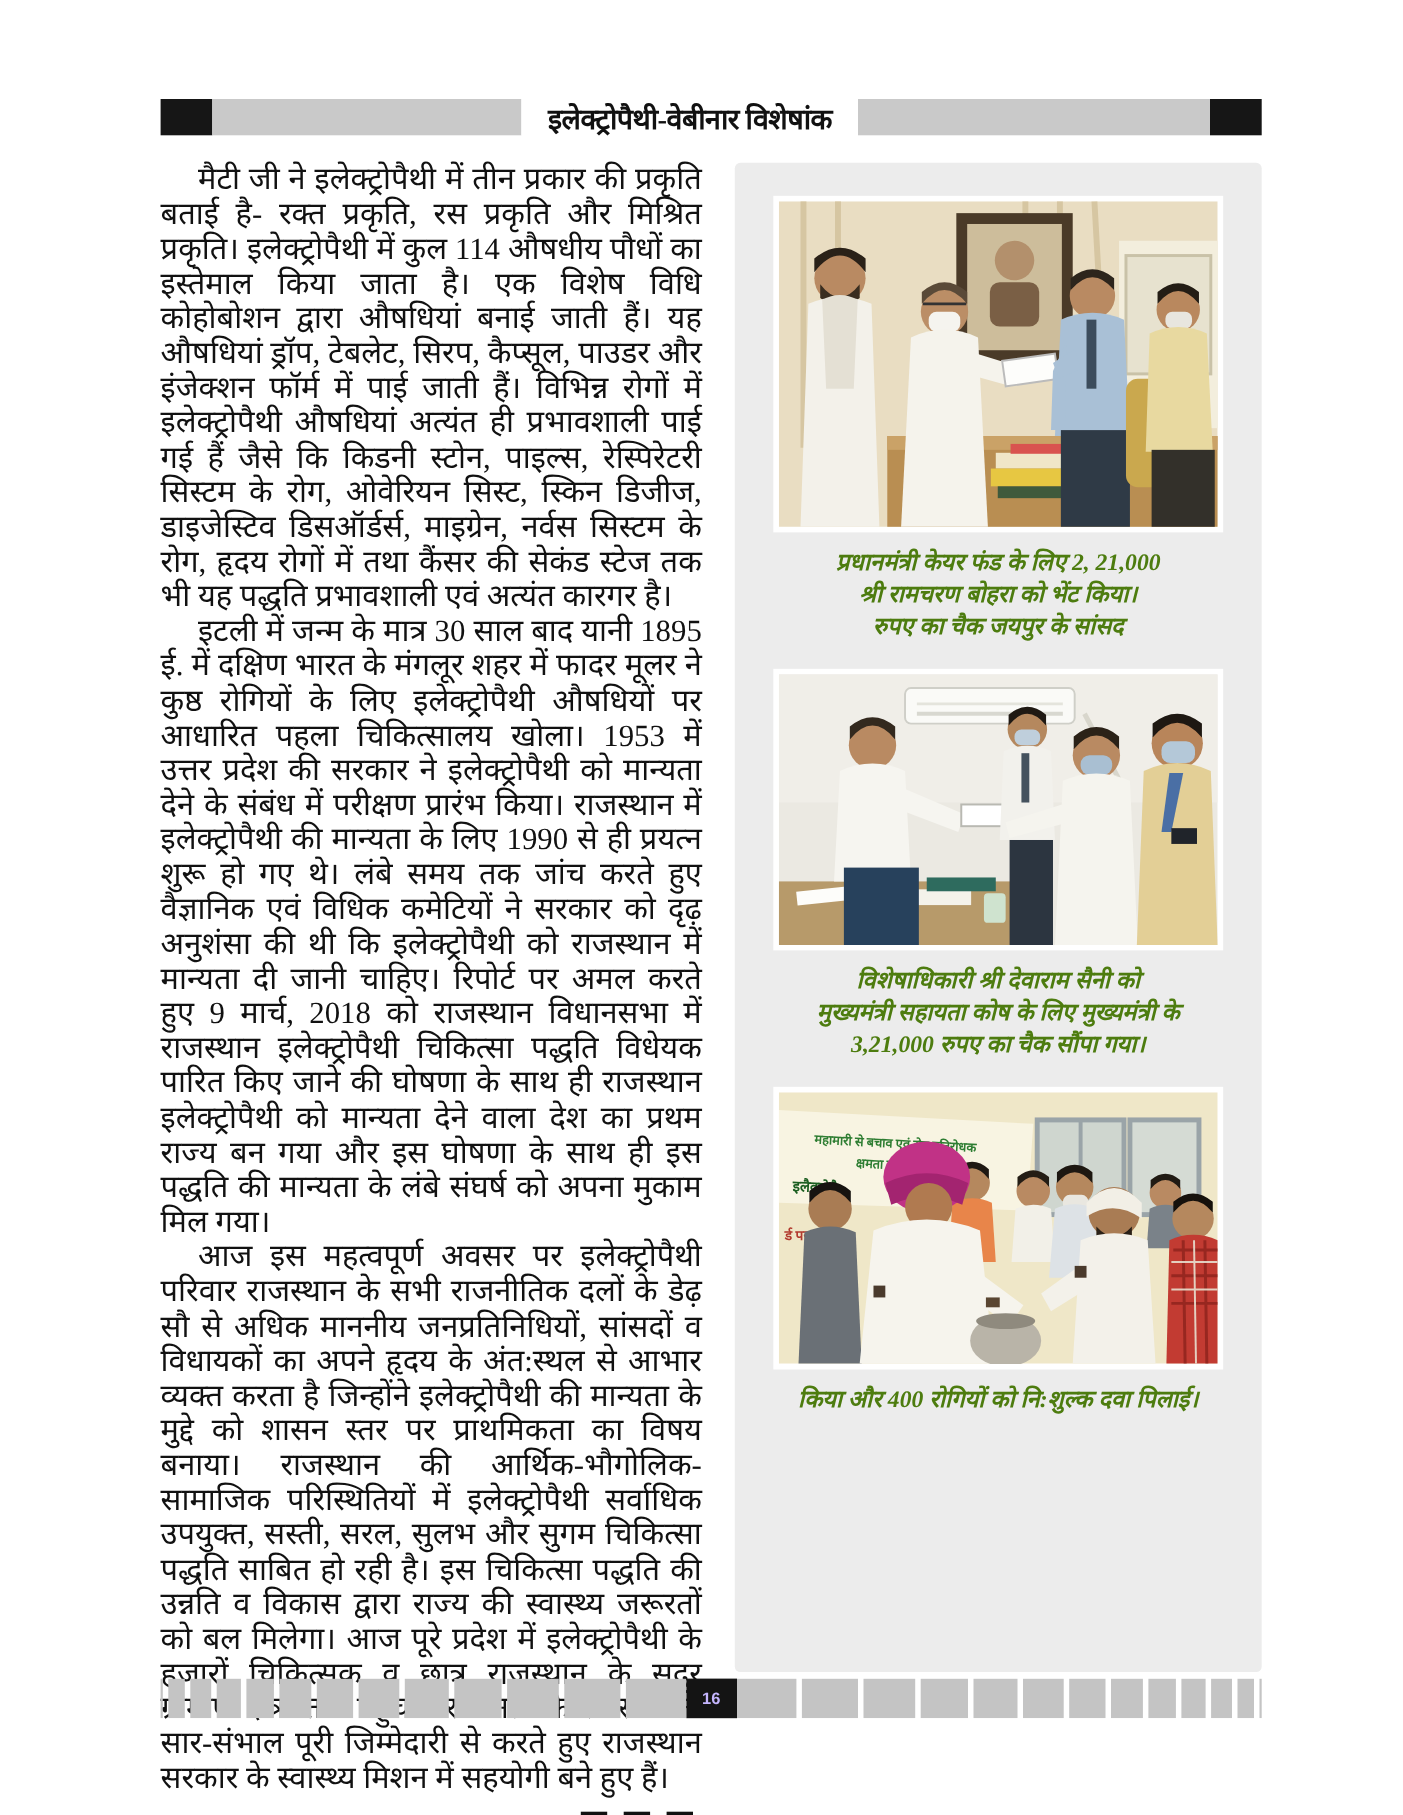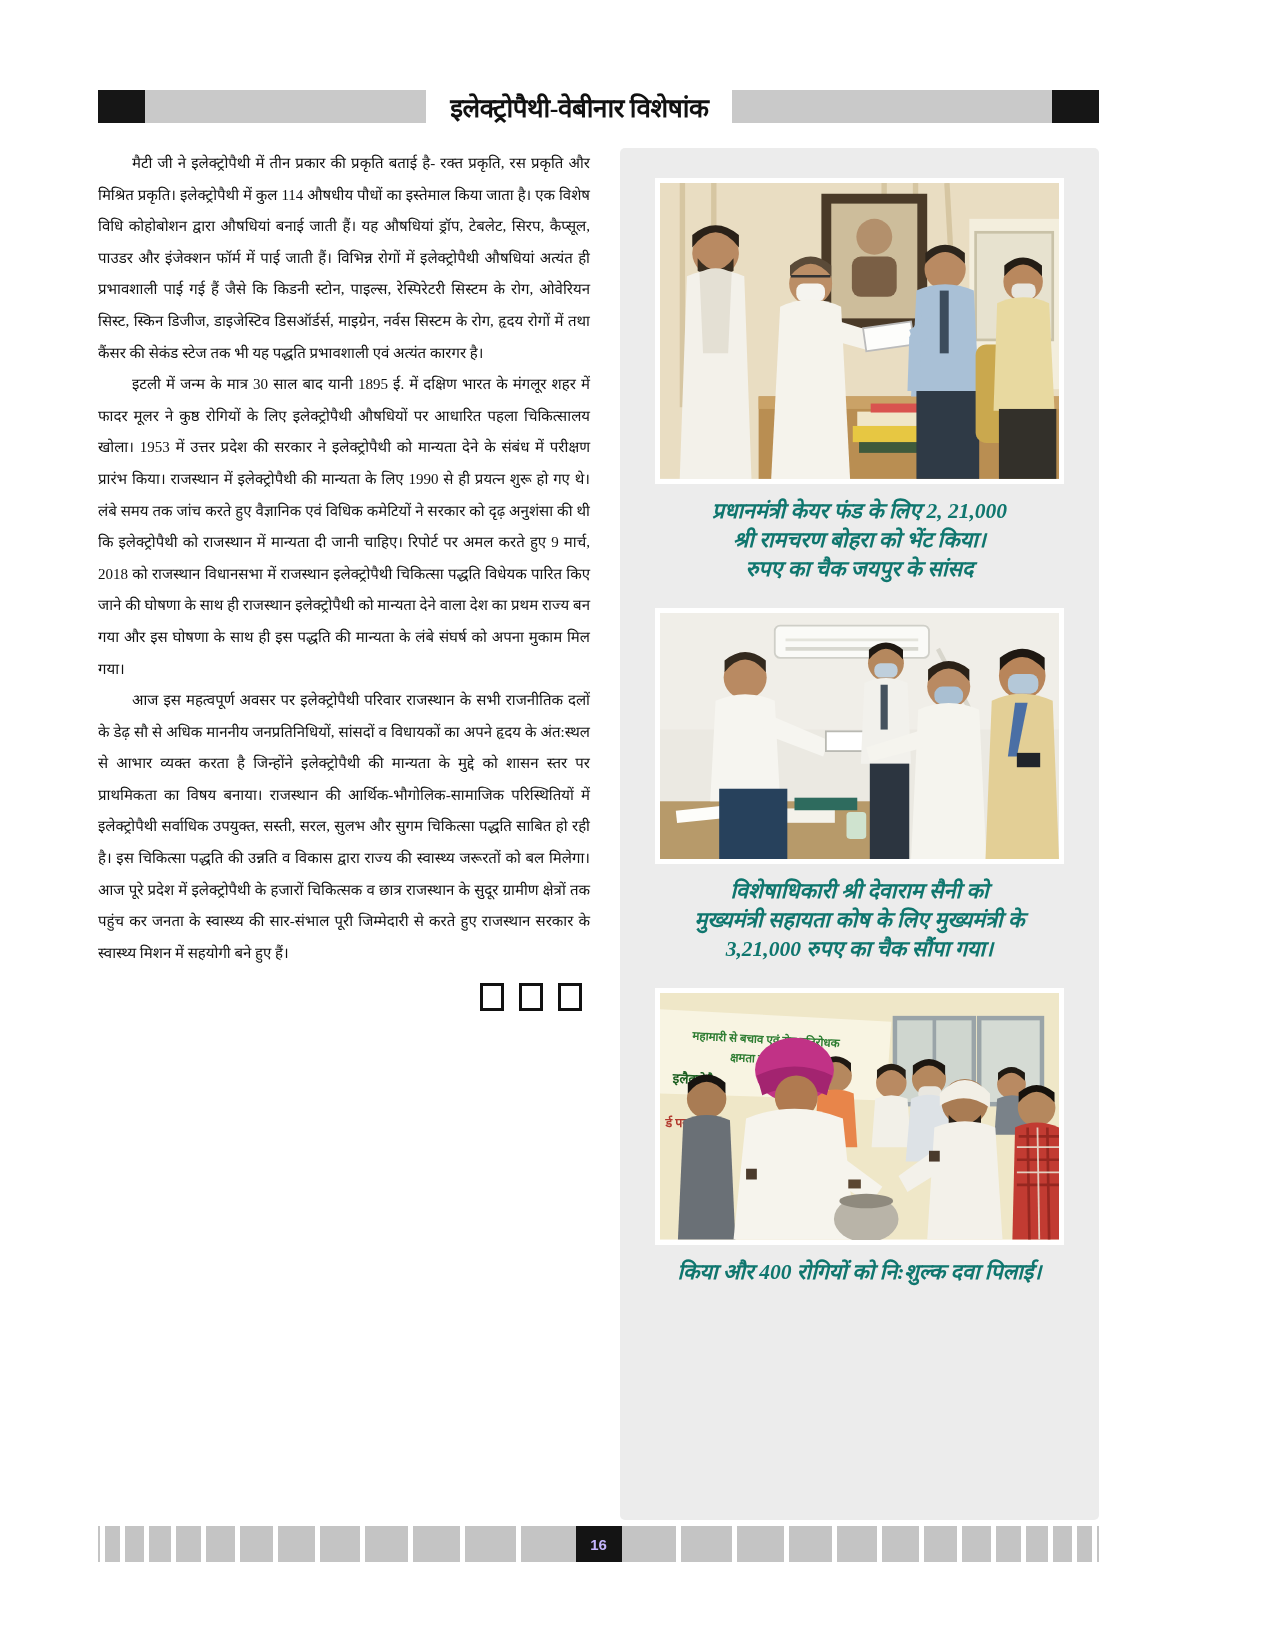--- a/index.html
+++ b/index.html
@@ -1,47 +1,47 @@
 <!DOCTYPE html>
 <html lang="hi"><head>
 <meta charset="utf-8">
 <style>
   html,body{margin:0;padding:0;background:#fff;}
   .page{
     width:1197px;height:1650px;background:#ffffff;position:relative;
-    font-family:"Liberation Serif", serif;color:#111;overflow:hidden;
+    font-family:"Liberation Serif", serif;color:#111;overflow:hidden;margin-left:48px;
   }
   
   .header{position:absolute;left:98px;right:98px;top:90px;height:33px;display:flex;align-items:stretch;}
   .hblack{width:47px;background:#161616;}
   .hgray{background:#c9c9c9;align-self:stretch;}
   .hgray.l{flex:.88;}
   .hgray.r{flex:1;}
   .htitle{
     background:#fff;display:flex;align-items:center;justify-content:center;
     padding:0 24px;font-weight:bold;font-size:26px;letter-spacing:-0.5px;white-space:nowrap;
   }
   
   .columns{position:absolute;top:148px;left:98px;right:98px;bottom:130px;display:flex;gap:30px;}
-  .textcol{width:492px;flex:0 0 492px;font-size:15px;line-height:31.6px;text-align:justify;}
+  .textcol{width:492px;flex:0 0 492px;font-size:28px;line-height:31.6px;text-align:justify;}
   .textcol p{margin:0;text-indent:34px;}
   .endmark{margin-top:14px;text-align:right;padding-right:8px;}
   .endmark span{
     display:inline-block;width:24px;height:28px;border:3px solid #111;background:#fff;margin-left:15px;box-sizing:border-box;
   }
   
   .photopanel{
     flex:1;background:#ececec;border-radius:5px;padding:30px 35px 20px;
     display:flex;flex-direction:column;box-sizing:border-box;
   }
   .photoframe{background:#fff;padding:5px;line-height:0;}
   .photoframe svg{width:100%;height:auto;display:block;}
   .caption{
     font-weight:bold;font-style:italic;font-size:21.5px;line-height:29px;
-    text-align:center;margin:13px 0 24px;color:#0f766e;
+    text-align:center;margin:13px 0 24px;color:#4d7c0f;
   }
   
   .footer{position:absolute;left:98px;right:98px;top:1526px;height:36px;display:flex;align-items:stretch;}
   .bars{flex:1;display:flex;gap:5px;overflow:hidden;}
   .bars.left{justify-content:flex-end;}
   .bars.right{justify-content:flex-start;}
   .bars div{background:#c4c4c4;height:100%;flex:0 0 auto;}
   .pagenum{
     width:46px;background:#141414;color:#c4b5fd;display:flex;align-items:center;justify-content:center;
     font-family:"Liberation Sans", sans-serif;font-weight:bold;font-size:15px;

